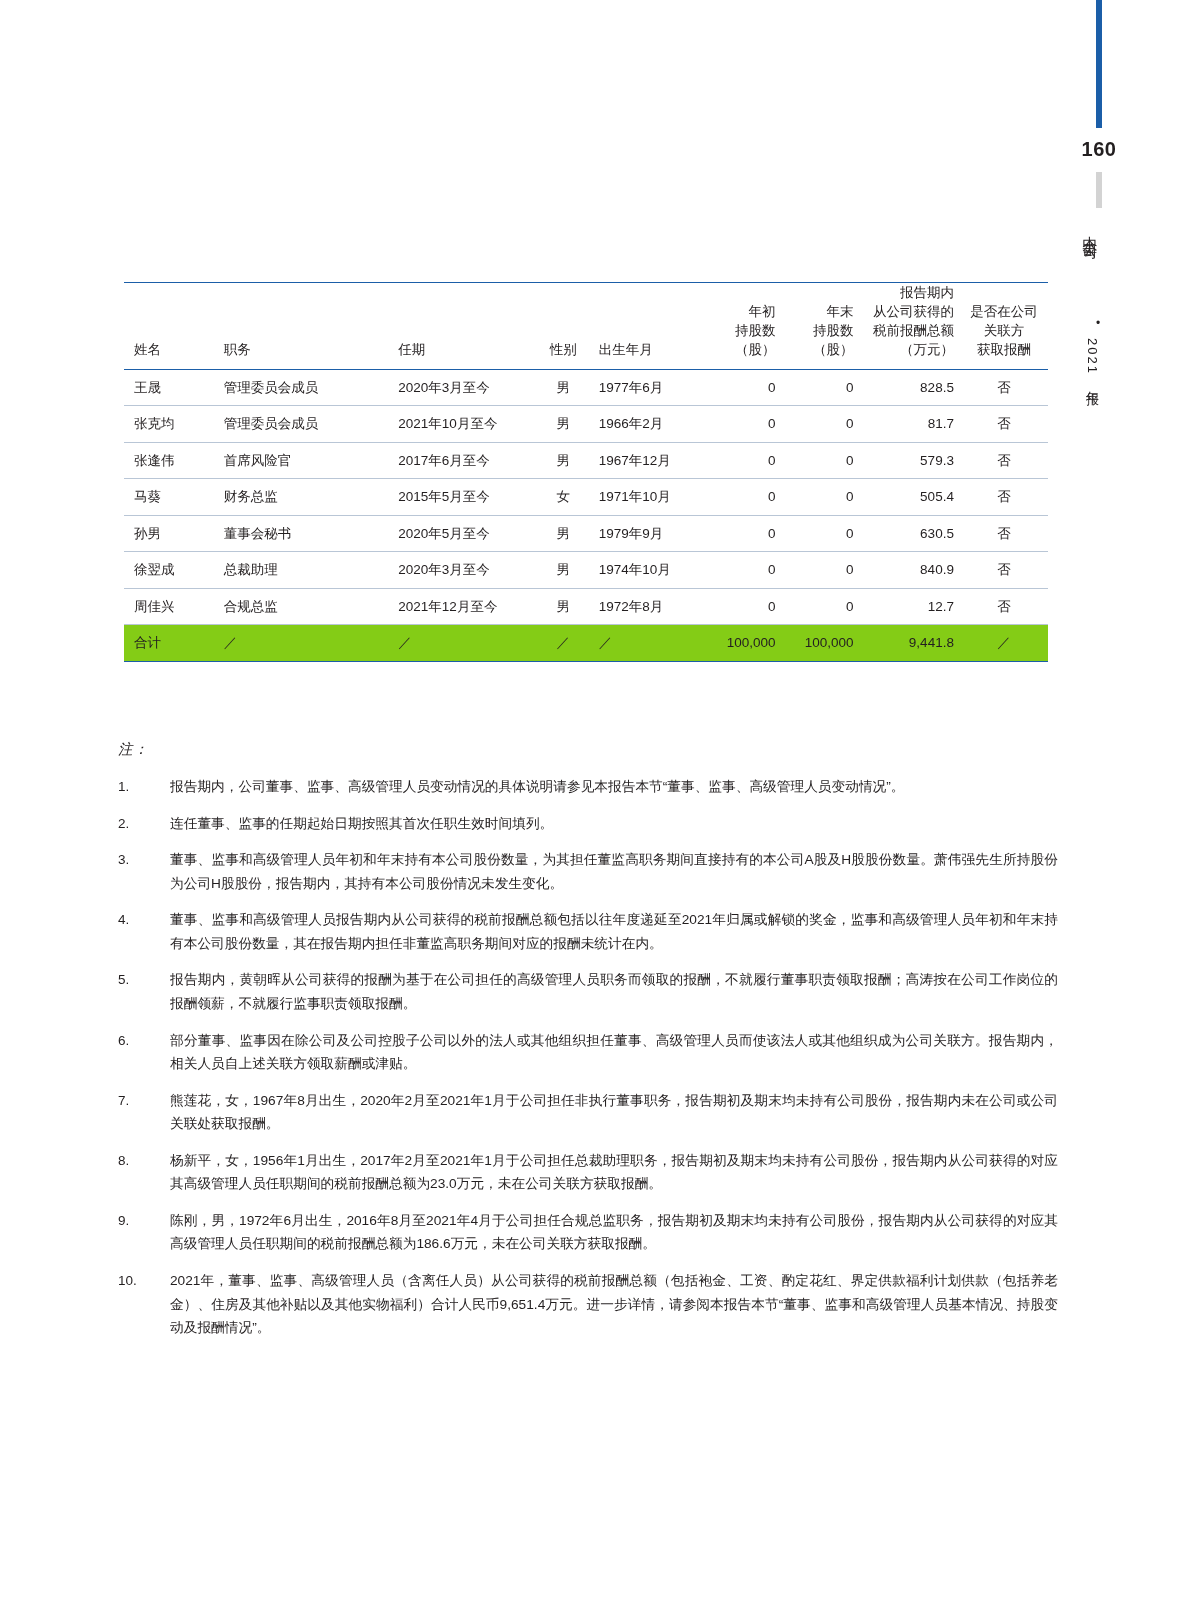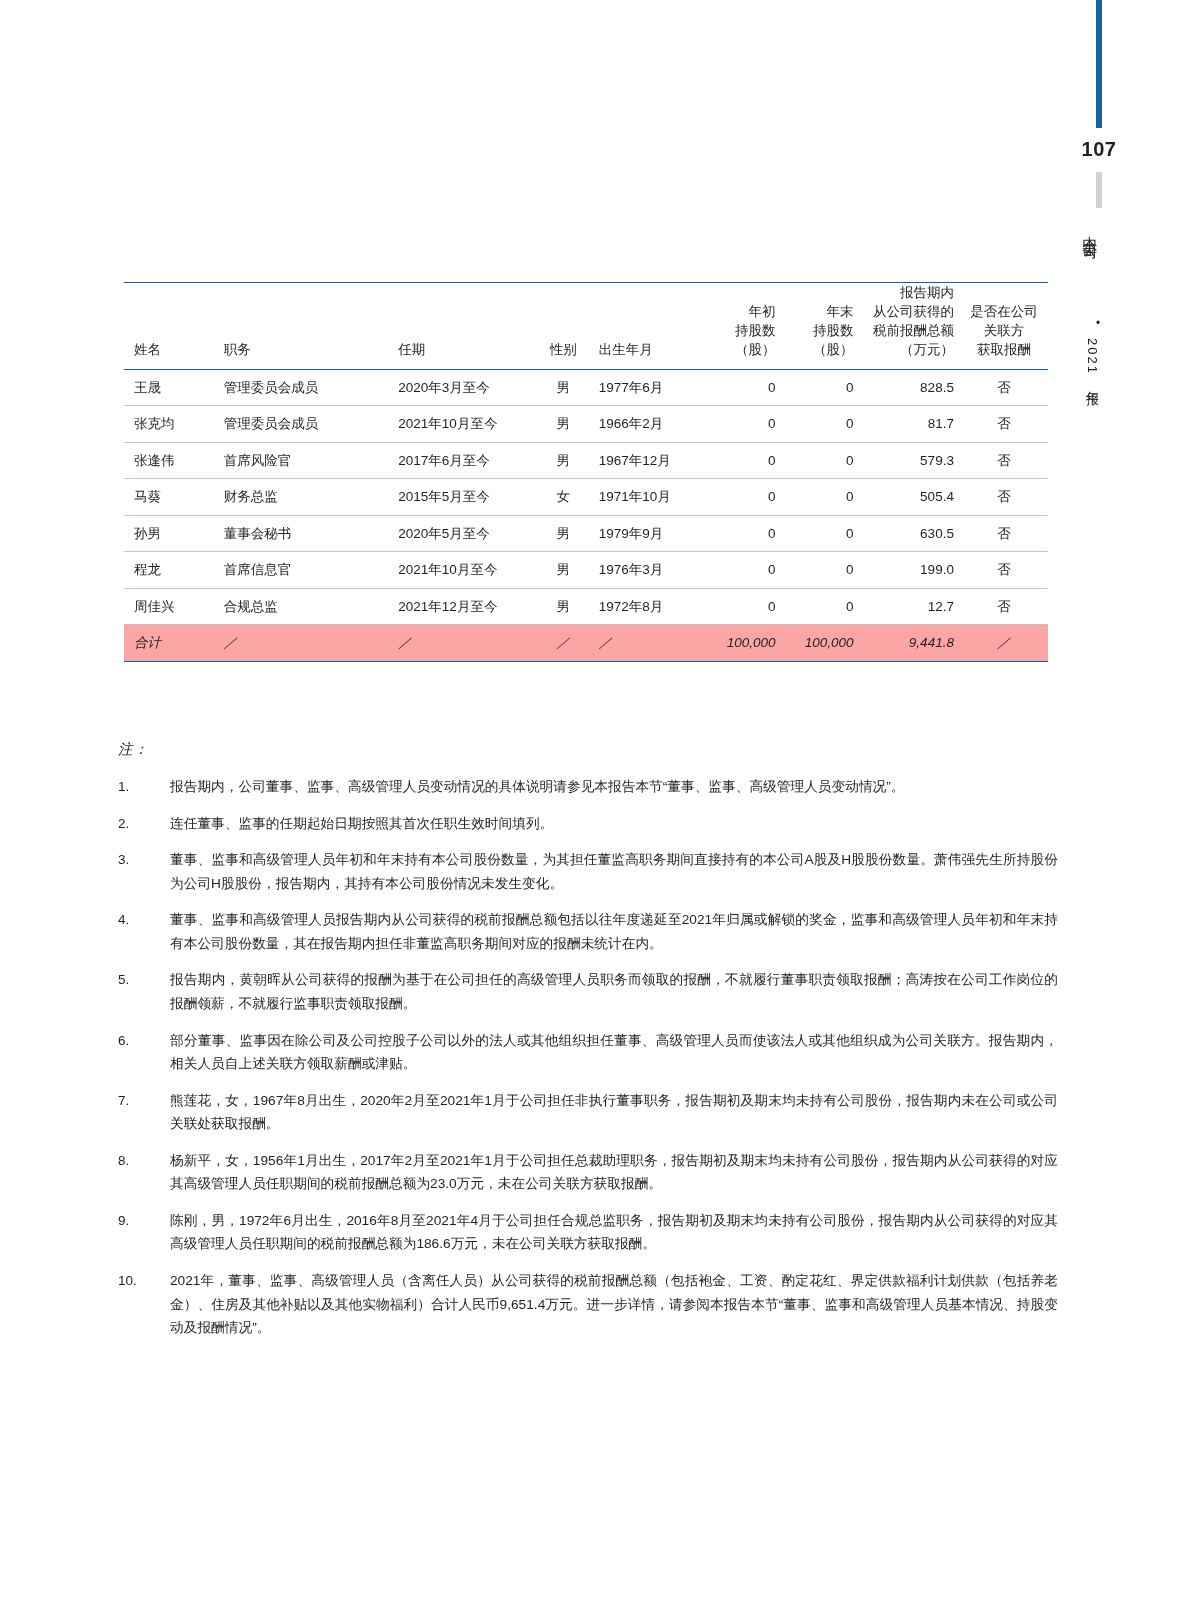--- a/index.html
+++ b/index.html
@@ -103,23 +103,22 @@
   .thead-top-border {
     border-top: 1.8px solid #1b5ea8;
   }
   table.officers tbody td {
     padding: 9px 6px;
     border-bottom: 0.9px solid #b9c6d6;
     line-height: 1.3;
     color: #231f20;
   }
   table.officers tbody tr.total td {
-    background: #fca5a5;
+    background: #84cc16;
     border-bottom: 1.4px solid #1b5ea8;
-    font-style: italic;
   }
   .c-name   { width: 92px;  text-align: left; padding-left: 10px !important; }
   .c-title  { width: 196px; text-align: left; }
   .c-term   { width: 152px; text-align: left; }
   .c-gender { width: 54px;  text-align: center; }
   .c-birth  { width: 108px; text-align: left; }
   .c-begin  { width: 76px;  text-align: right; }
   .c-end    { width: 70px;  text-align: right; }
   .c-pay    { width: 98px;  text-align: right; }
   .c-rel    { width: 90px;  text-align: center; }
@@ -160,21 +159,21 @@
     line-height: 1.72;
     color: #231f20;
     text-align: justify;
     text-justify: inter-ideograph;
   }
 </style>
 </head>
 <body>
 
 <div class="page-marker"></div>
-<div class="page-number">107</div>
+<div class="page-number">160</div>
 <div class="page-rule"></div>
 <div class="side-title">中金公司</div>
 <div class="side-sep">•</div>
 <div class="side-sub">2021 年报</div>
 
 <div class="table-wrap">
   <table class="officers">
     <thead>
       <tr class="headrow">
         <th class="c-name thead-top-border">姓名</th>
@@ -247,28 +246,28 @@
         <td class="c-title">董事会秘书</td>
         <td class="c-term">2020年5月至今</td>
         <td class="c-gender">男</td>
         <td class="c-birth">1979年9月</td>
         <td class="c-begin">0</td>
         <td class="c-end">0</td>
         <td class="c-pay">630.5</td>
         <td class="c-rel">否</td>
       </tr>
       <tr>
-        <td class="c-name">程龙</td>
-        <td class="c-title">首席信息官</td>
-        <td class="c-term">2021年10月至今</td>
-        <td class="c-gender">男</td>
-        <td class="c-birth">1976年3月</td>
-        <td class="c-begin">0</td>
-        <td class="c-end">0</td>
-        <td class="c-pay">199.0</td>
+        <td class="c-name">徐翌成</td>
+        <td class="c-title">总裁助理</td>
+        <td class="c-term">2020年3月至今</td>
+        <td class="c-gender">男</td>
+        <td class="c-birth">1974年10月</td>
+        <td class="c-begin">0</td>
+        <td class="c-end">0</td>
+        <td class="c-pay">840.9</td>
         <td class="c-rel">否</td>
       </tr>
       <tr>
         <td class="c-name">周佳兴</td>
         <td class="c-title">合规总监</td>
         <td class="c-term">2021年12月至今</td>
         <td class="c-gender">男</td>
         <td class="c-birth">1972年8月</td>
         <td class="c-begin">0</td>
         <td class="c-end">0</td>

